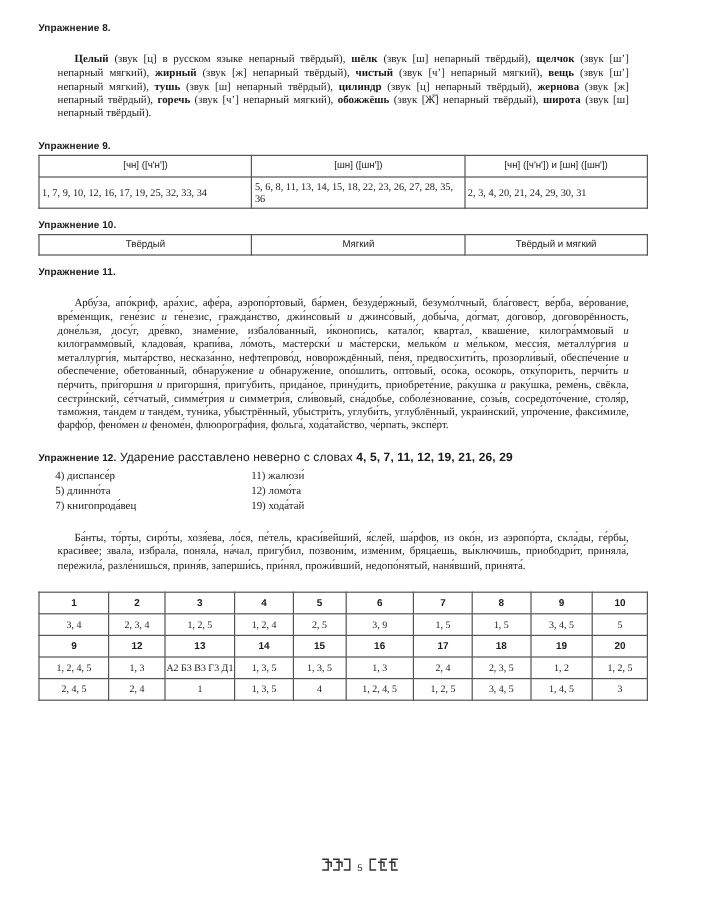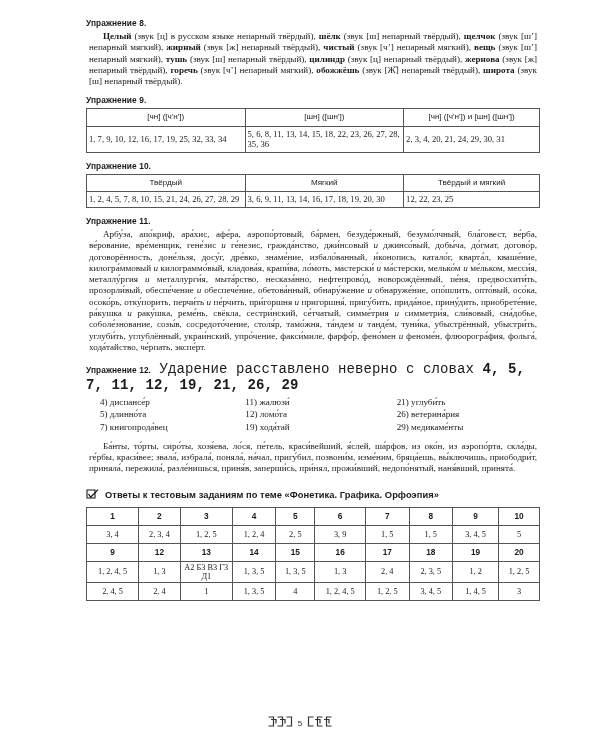--- a/index.html
+++ b/index.html
@@ -12,50 +12,50 @@
     height: 750px;
     font-family: "Liberation Serif", serif;
     color: #1a1a1a;
     position: relative;
     overflow: hidden;
   }
   .page {
     width: 600px;
     height: 750px;
     box-sizing: border-box;
-    padding: 18px 60px 0 86px;
+    padding: 18px 60px 0 32px;
     position: relative;
   }
 
   
   .ex-head {
     font-family: "Liberation Sans", sans-serif;
     font-weight: bold;
     font-size: 8.3px;
     margin: 0 0 3px 0;
     letter-spacing: .1px;
   }
   .ex-head.inline {
     display: block;
     margin-bottom: 2px;
   }
   .ex-head .tail {
     font-weight: normal;
-    font-family: Liberation Mono, monospace;
-    font-size: 14px;
+    font-family: Liberation Sans, sans-serif;
+    font-size: 10px;
   }
   .ex-head .tail b { font-weight: bold; }
 
   
   .para {
     font-size: 9.1px;
     line-height: 11.3px;
     text-align: justify;
     text-indent: 14px;
-    margin: 3px;
+    margin: 16px;
     hyphens: auto;
     -webkit-hyphens: auto;
   }
   .para b { font-weight: bold; }
   .para i { font-style: italic; }
 
   .block { margin-bottom: 8px; }
 
   
   table.grid {
@@ -77,21 +77,20 @@
     font-size: 8.1px;
     padding: 3px 2px;
   }
 
   
   .cols3 {
     display: flex;
     margin-top: 3px;
     font-size: 9.1px;
     line-height: 12.2px;
-    justify-content: space-between;
   }
   .cols3 .col { width: 33.33%; padding-left: 8px; box-sizing: border-box; }
   .cols3 .col:first-child { padding-left: 14px; }
 
   
   .answers-head {
     display: flex;
     align-items: center;
     gap: 6px;
     margin: 14px 0 5px 0;
@@ -190,25 +189,20 @@
           <col style="width:35%">
           <col style="width:35%">
           <col style="width:30%">
         </colgroup>
       <tbody>
         <tr>
           <th>Твёрдый</th>
           <th>Мягкий</th>
           <th>Твёрдый и мягкий</th>
         </tr>
-        <tr>
-          <td>1, 2, 4, 5, 7, 8, 10, 15, 21, 24, 26, 27, 28, 29</td>
-          <td>3, 6, 9, 11, 13, 14, 16, 17, 18, 19, 20, 30</td>
-          <td>12, 22, 23, 25</td>
-        </tr>
       </tbody>
     </table>
   </div>
 
   <div class="block">
     <div class="ex-head">Упражнение 11.</div>
     <p class="para">Арбу́за, апо́криф, ара́хис, афе́ра, аэропо́ртовый, ба́рмен, безуде́ржный, безумо́лчный, бла́говест, ве́рба, ве́рование, вре́менщик, гене́зис <i>и</i> ге́незис, гражда́нство, джи́нсовый <i>и</i> джинсо́вый, добы́ча, до́гмат, догово́р, договорённость, доне́льзя, досу́г, дре́вко, знаме́ние, избало́ванный, и́конопись, катало́г, кварта́л, кваше́ние, килогра́ммовый <i>и</i> килограммо́вый, кладова́я, крапи́ва, ло́моть, мастерски́ <i>и</i> ма́стерски, мелько́м <i>и</i> ме́льком, месси́я, металлу́ргия <i>и</i> металлурги́я, мыта́рство, несказа́нно, нефтепрово́д, новорождённый, пе́ня, предвосхити́ть, прозорли́вый, обеспе́чение <i>и</i> обеспече́ние, обетова́нный, обнару́жение <i>и</i> обнаруже́ние, опо́шлить, опто́вый, осо́ка, осоко́рь, отку́порить, перчи́ть <i>и</i> пе́рчить, при́горшня <i>и</i> пригоршня́, пригу́бить, прида́ное, прину́дить, приобрете́ние, ра́кушка <i>и</i> раку́шка, реме́нь, свёкла, сестри́нский, се́тчатый, симме́трия <i>и</i> симметри́я, сли́вовый, сна́добье, соболе́знование, созы́в, сосредото́чение, столя́р, тамо́жня, та́ндем <i>и</i> танде́м, туни́ка, убыстрённый, убыстри́ть, углуби́ть, углублённый, украи́нский, упро́чение, факси́миле, фарфо́р, фено́мен <i>и</i> феноме́н, флюорогра́фия, фольга́, хода́тайство, че́рпать, экспе́рт.</p>
   </div>
 
   <div class="block">
@@ -219,41 +213,27 @@
       <div class="col">
         <div>4) диспансе́р</div>
         <div>5) длинно́та</div>
         <div>7) книгопрода́вец</div>
       </div>
       <div class="col">
         <div>11) жалюзи́</div>
         <div>12) ломо́та</div>
         <div>19) хода́тай</div>
       </div>
-      <div class="col">
-        <div>21) углуби́ть</div>
-        <div>26) ветерина́рия</div>
-        <div>29) медикаме́нты</div>
-      </div>
     </div>
   </div>
 
   <div class="block">
     <p class="para">Ба́нты, то́рты, сиро́ты, хозя́ева, ло́ся, пе́тель, краси́вейший, я́слей, ша́рфов, из око́н, из аэропо́рта, скла́ды, ге́рбы, краси́вее; звала́, избрала́, поняла́, на́чал, пригу́бил, позвони́м, изме́ним, бряца́ешь, вы́ключишь, приободри́т, приняла́, пережила́, разле́нишься, приня́в, заперши́сь, при́нял, прожи́вший, недопо́нятый, наня́вший, принята́.</p>
   </div>
 
-  <div class="answers-head">
-    <span class="chk">
-      <svg width="13" height="13" viewBox="0 0 13 13">
-        <path d="M1 1 H9 V9 H1 Z" fill="none" stroke="#1a1a1a" stroke-width="1.1"></path>
-        <path d="M2.5 5 L4.7 8.2 L12 0.6" fill="none" stroke="#1a1a1a" stroke-width="1.3"></path>
-      </svg>
-    </span>
-    <span class="answers-title">Ответы к тестовым заданиям по теме «Фонетика. Графика. Орфоэпия»</span>
-  </div>
 
   <table class="answers">
     <colgroup>
       <col style="width:11.5%">
         <col style="width:9.2%">
         <col style="width:11.5%">
         <col style="width:9.6%">
         <col style="width:8.6%">
       <col style="width:11.2%">
         <col style="width:9.6%">

